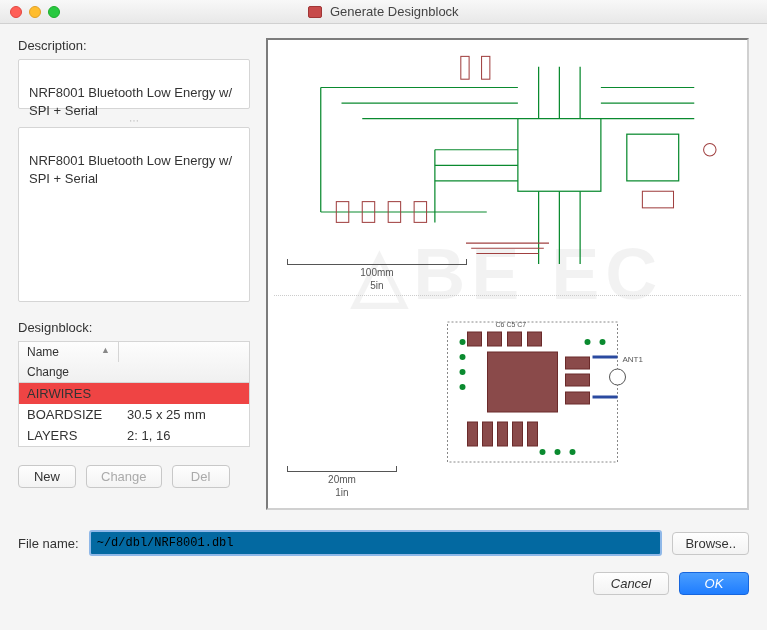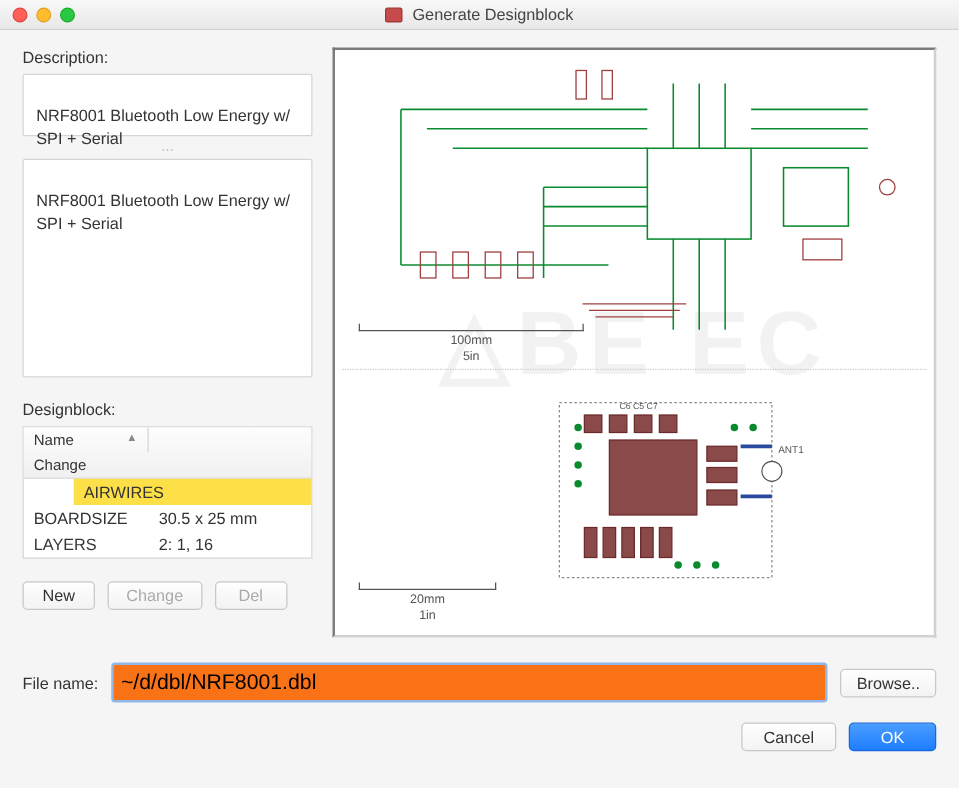--- a/index.html
+++ b/index.html
@@ -60,46 +60,48 @@
   .attr-head {
     display:flex; background:linear-gradient(#fdfdfd,#f0f0f0);
     border-bottom:1px solid #d5d5d5; font-size:12px;flex-direction:column;
   }
   .attr-head .c1 { width:100px; padding:3px 8px; border-right:1px solid #d5d5d5;}
   .attr-head .c2 { flex:1; padding:3px 8px;}
   .sort-tri { float:right; font-size:9px; color:#888;}
   .attr-row { display:flex; font-size:13px;}
   .attr-row .c1 { width:100px; padding:3px 8px;}
   .attr-row .c2 { flex:1; padding:3px 8px;}
-  .attr-row.sel { background:#fde047;margin-left:40px;}
+  .attr-row.sel { background:#ef4444;}
   .btnrow { display:flex; gap:10px; margin-top:18px;}
   .btn {
     background:linear-gradient(#fefefe,#f3f3f3);
     border:1px solid #c8c8c8; border-radius:4px;
     padding:3px 14px; font-size:13px; color:#333; cursor:pointer;
     min-width:58px; text-align:center;
   }
   .btn.disabled { color:#aaa;}
   .preview {
     flex:1; border:2px inset #d0d0d0; background:#fff;
     height:472px; padding:6px; overflow:hidden; position:relative;
   }
   .filename-row {
     display:flex; align-items:center; gap:10px;
     padding:10px 18px 6px 18px;
   }
   .fn-label { font-size:13px;}
   .fn-input {
     flex:1; border:2px solid #8fb8e8; border-radius:3px;
-    padding:4px 6px; font-size:17px; background:#f97316;
+    padding:4px 6px; font-size:12px; background:#0369a1;
     outline:none;
+    font-family:Liberation Mono, monospace;
   }
   .bottom-row {
     display:flex; justify-content:flex-end; gap:10px;
     padding:10px 18px;
+    font-style:italic;
   }
   .btn.primary {
     background:linear-gradient(#4a9eff,#1f7dff);
     border:1px solid #1766dd; color:#fff; min-width:70px;
     padding:3px 20px;
   }
   .btn.wide { min-width:76px; padding:3px 12px;}
   
   .schem {
     position:absolute; left:6px; top:6px; right:6px; height:250px;

